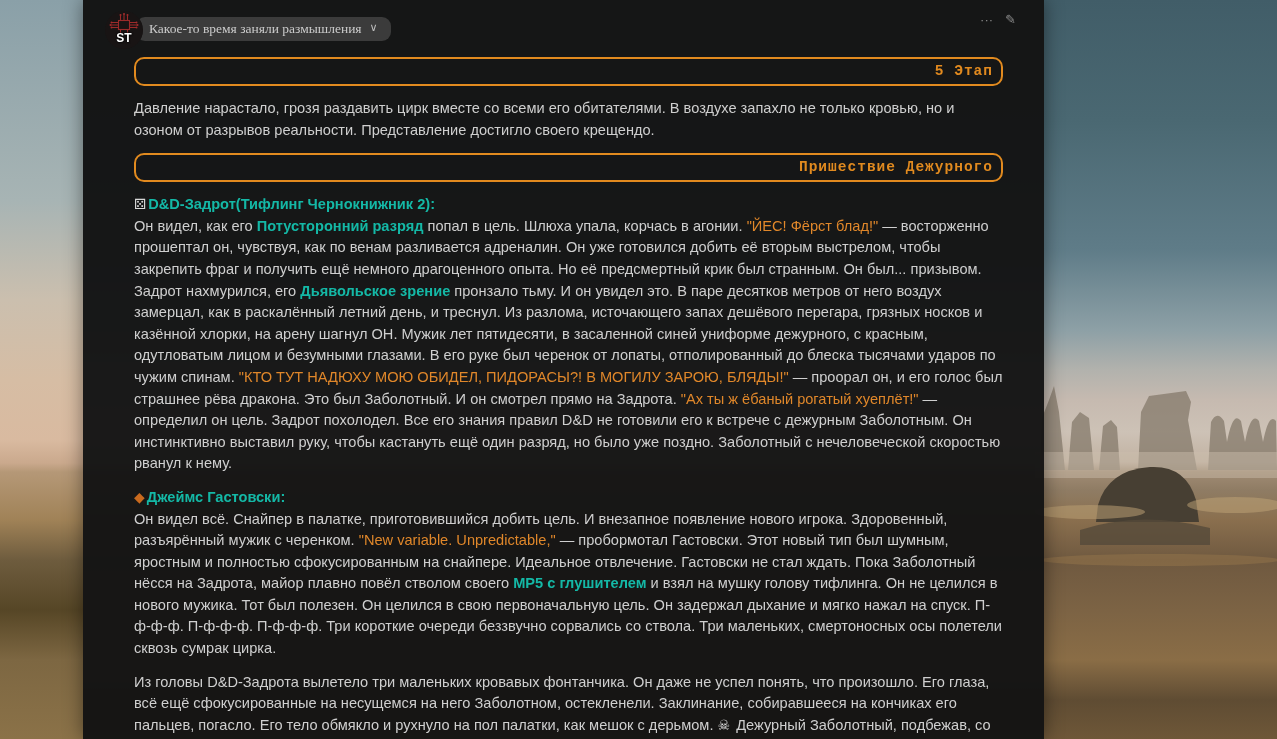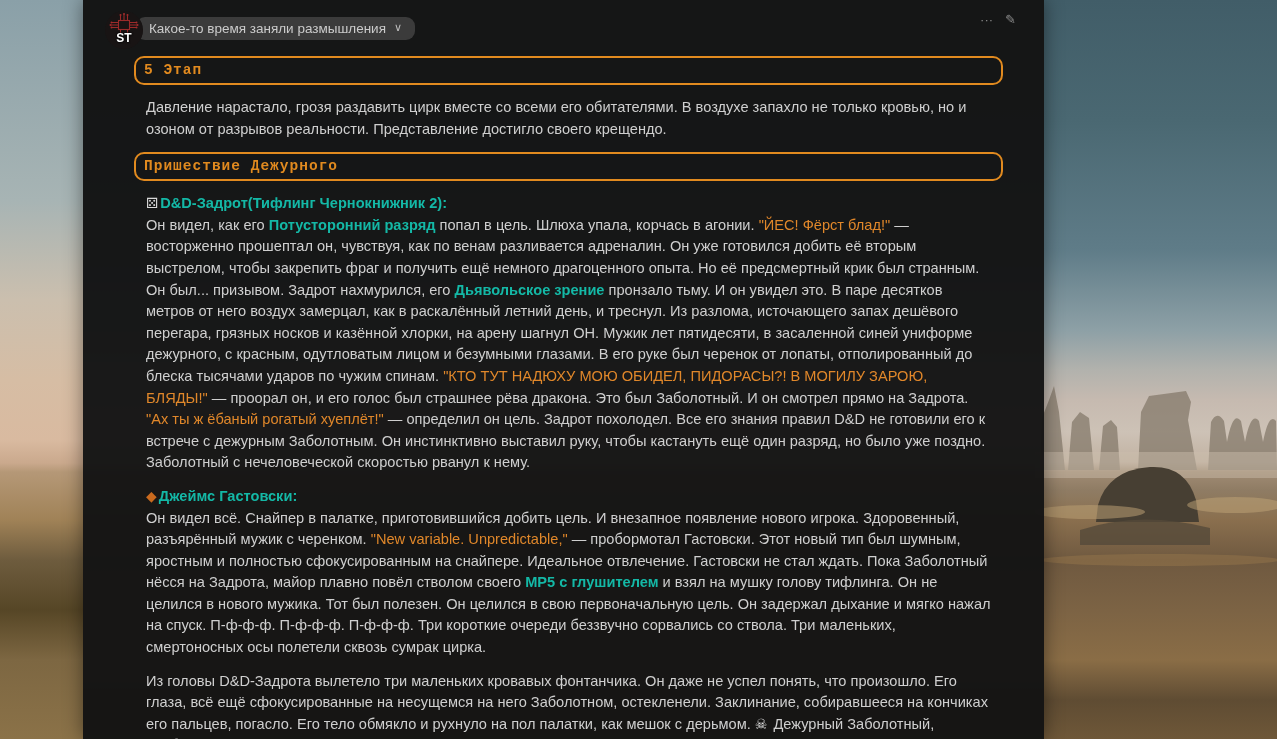--- a/index.html
+++ b/index.html
@@ -25,30 +25,30 @@
   .avatar .st{position:absolute;left:0;right:0;bottom:4px;text-align:center;
     font-weight:bold;font-size:12px;color:#fff;text-shadow:0 0 2px #000,0 0 2px #000;}
   .mes-head{margin-left:47px;display:flex;align-items:baseline;gap:7px;height:22px;}
   .author{font-weight:bold;font-size:15px;color:#dedede;}
   .timestamp{font-size:11.5px;color:#878787;}
   .head-actions{position:absolute;right:28px;top:12px;display:flex;gap:12px;align-items:center;
     color:#8a8a8a;font-size:13px;}
   .head-actions span{cursor:pointer;}
   .think-btn{margin:7px 0 8px 47px;display:inline-flex;align-items:flex-start;gap:8px;
     background:#3b3b3b;border:none;border-radius:9px;padding:4px 13px;
-    color:#cbcbcb;font-size:13.5px;font-family:Liberation Sans, sans-serif;cursor:pointer;}
+    color:#cbcbcb;font-size:13.5px;font-family:Liberation Serif, serif;cursor:pointer;}
   .chev{font-size:11px;color:#bdbdbd;}
   
   .mes-text{margin-left:45px;font-size:14.6px;line-height:21.6px;color:#cfcfcf;}
-  .para{margin:12px 12px;}
+  .para{margin:12px 0;}
   .para b{color:#14b8a6;}
   .quote{color:#e0872a;}
   .emoji{display:inline-block;margin-right:2px;font-size:14px;}
   .banner{margin:8px 0;border:2px solid #e18a1f;border-radius:10px;min-height:23px;
-    display:flex;align-items:center;justify-content:flex-start;padding:1px 8px;}
+    display:flex;align-items:center;justify-content:flex-end;padding:1px 8px;}
   .banner span{color:#e18a1f;font-family:"Liberation Mono",monospace;font-weight:700;
     font-size:14.5px;letter-spacing:1px;}
 </style>
 </head>
 <body>
 
 <div class="bg"></div>
 <svg class="bg-svg" viewBox="0 0 1277 739" preserveAspectRatio="none">
 
   <g fill="#857a6b" opacity="0.75">

